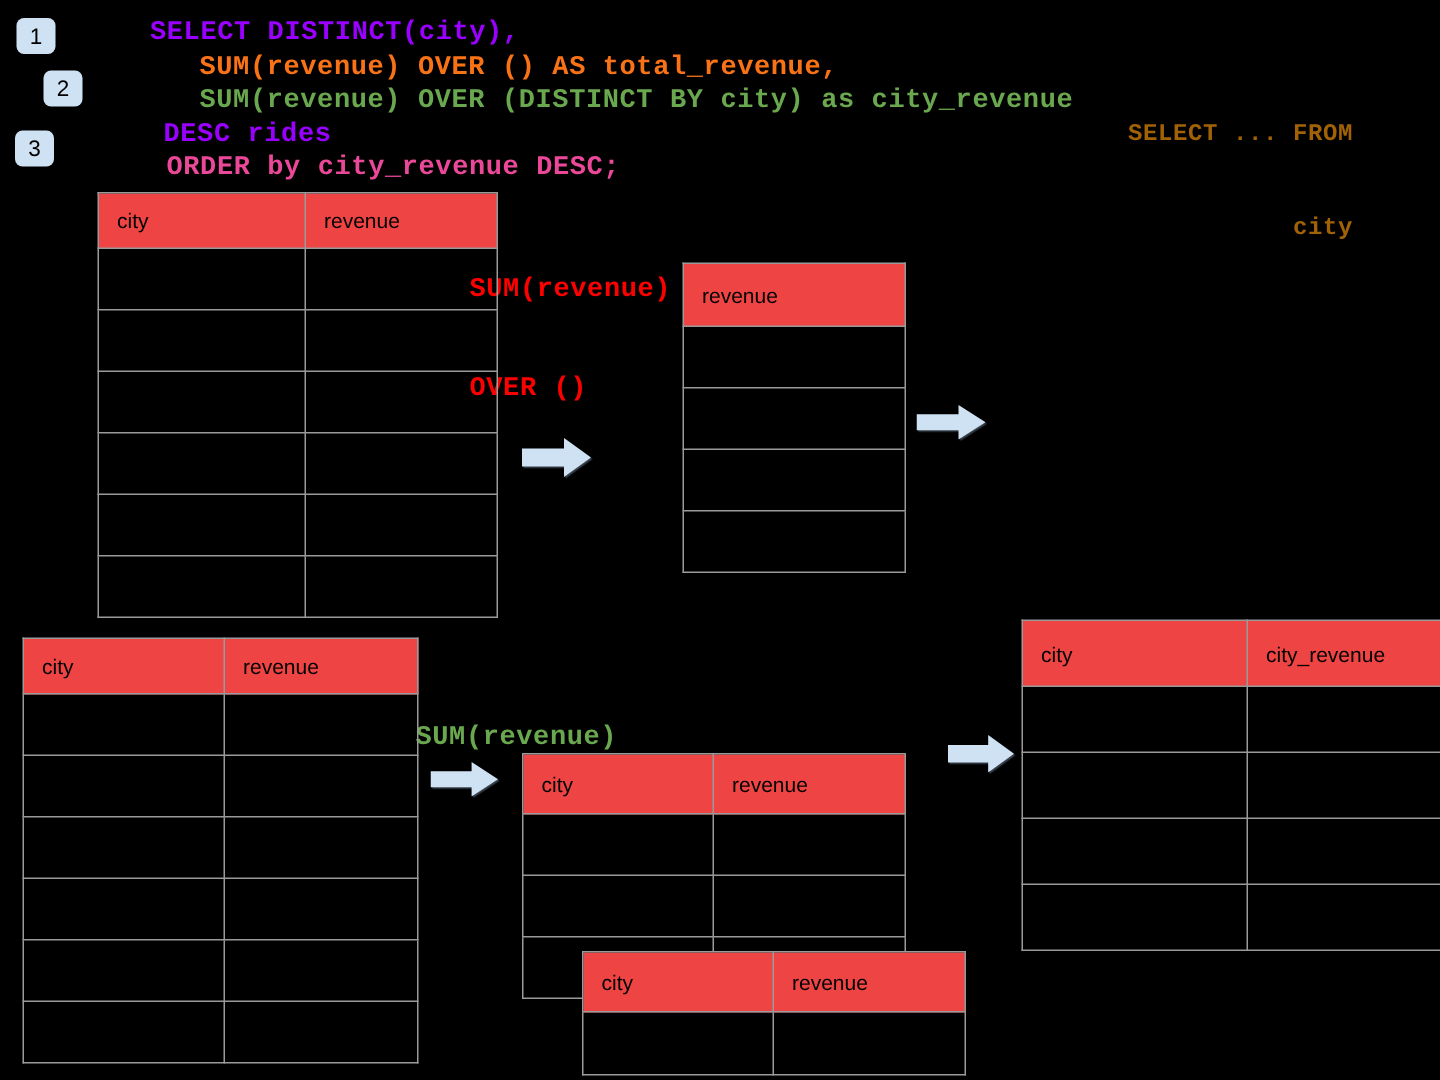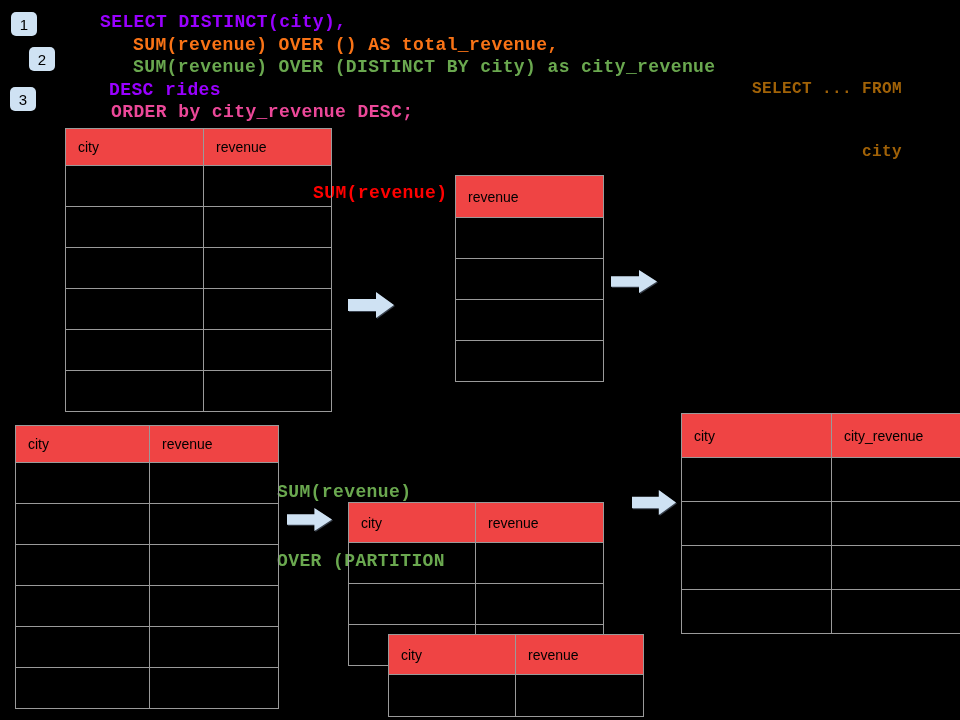--- a/index.html
+++ b/index.html
@@ -85,25 +85,25 @@
 <div class="code" id="cl4" style="color: rgb(153, 0, 255);">DESC rides</div>
 <div class="code" id="cl5" style="color: #ec4899;">ORDER by city_revenue DESC;</div>
 
 <div class="code" id="side-note" style="color: #a16207; text-align: right;">
   <div>SELECT ... FROM</div>
   <div>city</div>
 </div>
 
 <div class="code" id="label-total" style="color: rgb(255, 0, 0);">
   <div>SUM(revenue)</div>
+  <div>OVER ()</div>
 </div>
 
 <div class="code" id="label-partition" style="color: rgb(106, 168, 79);">
   <div>SUM(revenue)</div>
-  <div>OVER (PARTITION</div>
 </div>
 
 <table class="tbl" id="t1">
   <thead>
       <tr>
     <th class="c1">city</th>
     <th class="c2">revenue</th>
   </tr>
     </thead>
   <tbody>

